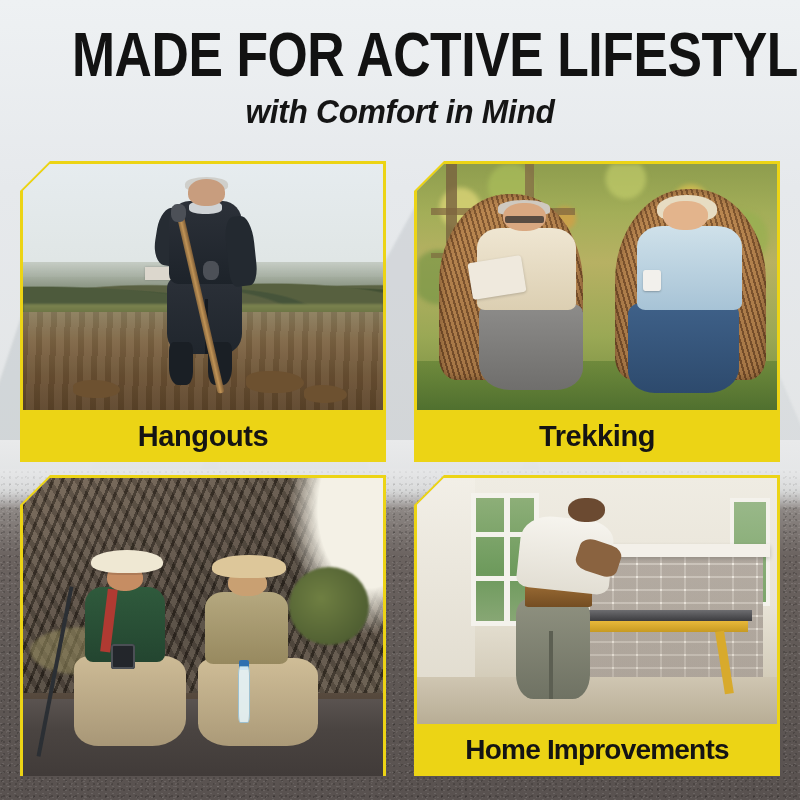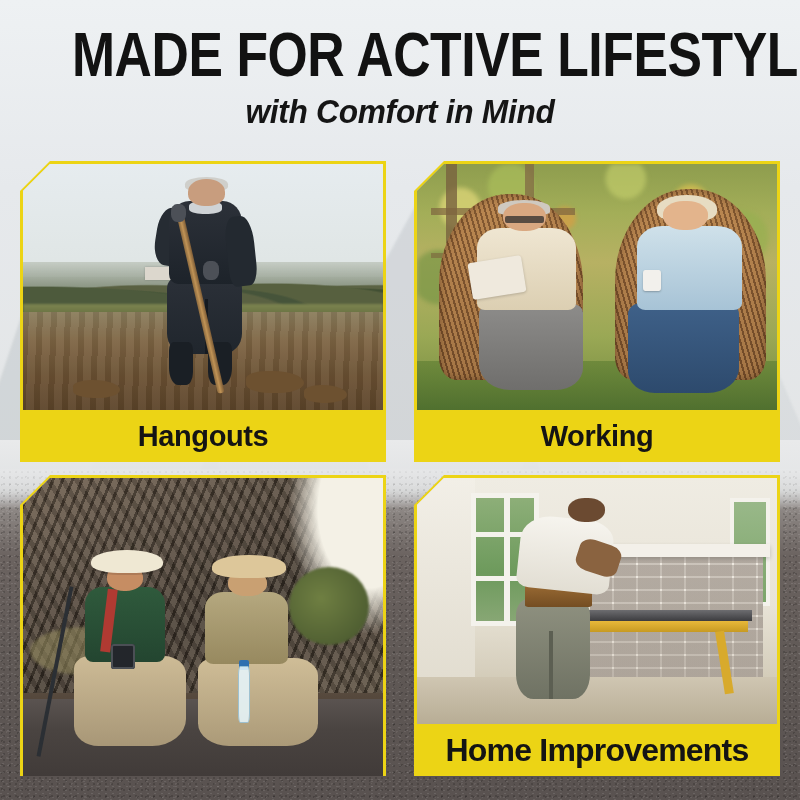--- a/index.html
+++ b/index.html
@@ -134,21 +134,21 @@
     display: flex;
     align-items: center;
     justify-content: center;
     color: #141414;
     font-family: "Liberation Sans", sans-serif;
     font-weight: 700;
     font-size: 29px;
     letter-spacing: -0.4px;
     white-space: nowrap;
   }
-  .card-label.tight { font-size: 32px; letter-spacing: -0.8px; }
+  .card-label.tight { font-size: 28px; letter-spacing: -0.8px; }
 
   
 
   
   .s-work { background: linear-gradient(180deg,#dfe6e9 0%,#e7ecee 38%,#cfd6cf 52%,#b9ae96 62%,#8d6f4e 76%,#6e5438 100%); }
   .s-work .sky-haze { position:absolute; left:0; right:0; top:0; height:46%; background:linear-gradient(180deg,#e6ecef,#dfe5e4); }
   .s-work .treeline {
     position:absolute; left:-4%; right:-4%; top:40%; height:22%;
     background:
       radial-gradient(ellipse at 8% 100%, #4d5a3c 0 38%, transparent 40%),
@@ -398,21 +398,21 @@
         </div>
         <div class="fig-h2">
           <div class="legs ph"></div>
           <div class="body ph"></div>
           <div class="hair ph"></div>
           <div class="head ph"></div>
           <div class="cup ph"></div>
         </div>
       </div>
     </div>
-    <div class="card-label">Working</div>
+    <div class="card-label">Trekking</div>
   </section>
 
   <section class="card">
     <div class="card-photo">
       <div class="scene s-trek">
         <div class="rockface ph"></div>
         <div class="skyglow ph"></div>
         <div class="bush ph"></div>
         <div class="scrub ph"></div>
         <div class="road ph"></div>

